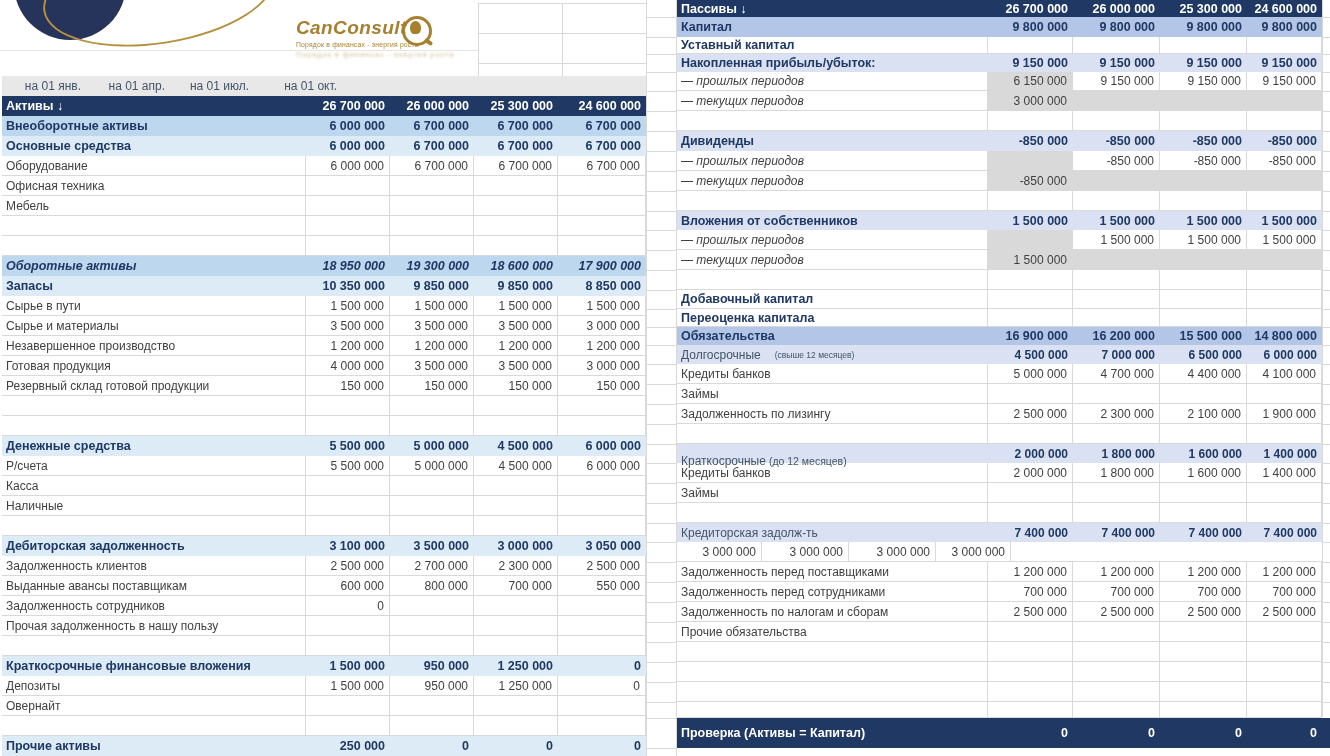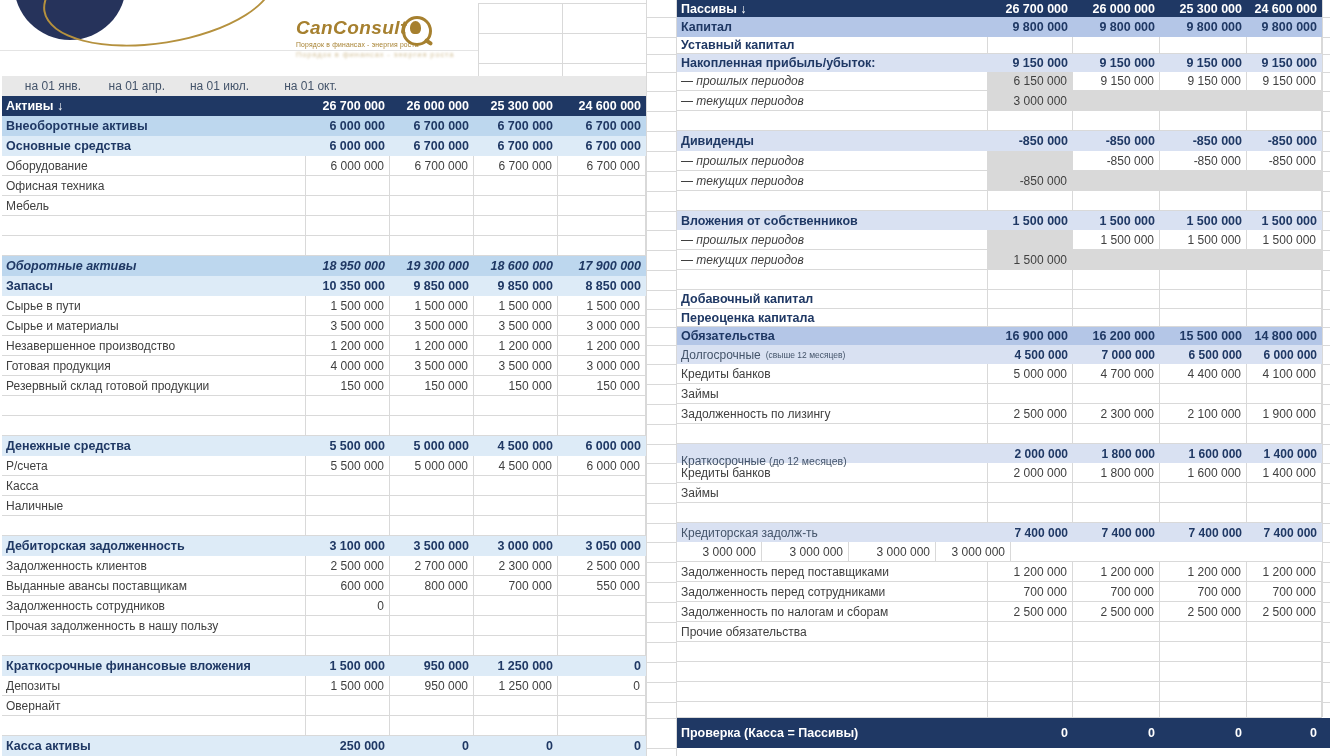--- a/index.html
+++ b/index.html
@@ -8,21 +8,21 @@
     background:#ffffff;
     font-family:"Liberation Sans", sans-serif;
     -webkit-font-smoothing:antialiased;
   }
   
   .sheet-table{position:absolute;overflow:visible;}
   .row{display:flex;align-items:center;box-sizing:border-box;width:100%;}
   .cell{box-sizing:border-box;height:100%;display:flex;align-items:center;overflow:hidden;white-space:nowrap;}
   .lbl{justify-content:flex-start;padding-left:4px;}
   .val{justify-content:flex-end;padding-right:5px;}
-  .small-sub{font-size:8.5px;font-weight:400;margin-left:5px;color:var(--muted);}
+  .small-sub{font-size:8.5px;font-weight:400;margin-left:14px;color:var(--muted);}
   .med-sub{font-size:10.5px;font-weight:400;margin-left:3px;}
   
   .r-header{background:var(--hdr);color:var(--muted);font-size:12px;}
   .r-grand{background:var(--navy);color:#fff;font-weight:700;font-size:12.5px;}
   .r-check{background:var(--navy);color:#fff;font-weight:700;font-size:12.5px;}
   .r-sec1,.r-sec2,.r-head3{color:var(--navyText);font-weight:700;font-size:12.5px;}
   .left  .r-sec1{background:var(--sec1L);}
   .right .r-sec1{background:var(--sec1R);}
   .left  .r-sec2{background:var(--sec2L);}
   .right .r-sec2{background:var(--sec2R);}
@@ -285,21 +285,21 @@
       <div class="cell val" style="width: 88px;"></div>
     </div>
     <div class="row r-empty bordered" style="height: 20px;">
       <div class="cell lbl" style="width: 304px;"></div>
       <div class="cell val" style="width: 84px;"></div>
       <div class="cell val" style="width: 84px;"></div>
       <div class="cell val" style="width: 84px;"></div>
       <div class="cell val" style="width: 88px;"></div>
     </div>
     <div class="row r-sec2" style="height: 20px;">
-      <div class="cell lbl" style="width: 304px;">Касса активы</div>
+      <div class="cell lbl" style="width: 304px;">Прочие активы</div>
       <div class="cell val" style="width: 84px;">250 000</div>
       <div class="cell val" style="width: 84px;">0</div>
       <div class="cell val" style="width: 84px;">0</div>
       <div class="cell val" style="width: 88px;">0</div>
     </div>
   </div>
 <div id="liabilities" class="sheet-table right" style="left:677px;top:0;width:645px;">
     <div class="row r-grand" style="height: 17px;">
       <div class="cell lbl" style="width: 311px;">Пассивы ↓</div>
       <div class="cell val" style="width: 85px;">26 700 000</div>
@@ -552,21 +552,21 @@
       <div class="cell val" style="width: 75px;"></div>
     </div>
     <div class="row r-empty bordered" style="height: 16px;">
       <div class="cell lbl" style="width: 311px;"></div>
       <div class="cell val" style="width: 85px;"></div>
       <div class="cell val" style="width: 87px;"></div>
       <div class="cell val" style="width: 87px;"></div>
       <div class="cell val" style="width: 75px;"></div>
     </div>
     <div class="row r-check" style="height: 30px; width: 653px;">
-      <div class="cell lbl" style="width: 311px;">Проверка (Касса = Пассивы)</div>
+      <div class="cell lbl" style="width: 311px;">Проверка (Активы = Капитал)</div>
       <div class="cell val" style="width: 85px;">0</div>
       <div class="cell val" style="width: 87px;">0</div>
       <div class="cell val" style="width: 87px;">0</div>
       <div class="cell val" style="width: 75px;">0</div>
     </div>
     <div class="row r-blank" style="height: 8px;">
       <div class="cell lbl" style="width: 311px;"></div>
       <div class="cell val" style="width: 85px;"></div>
       <div class="cell val" style="width: 87px;"></div>
       <div class="cell val" style="width: 87px;"></div>

